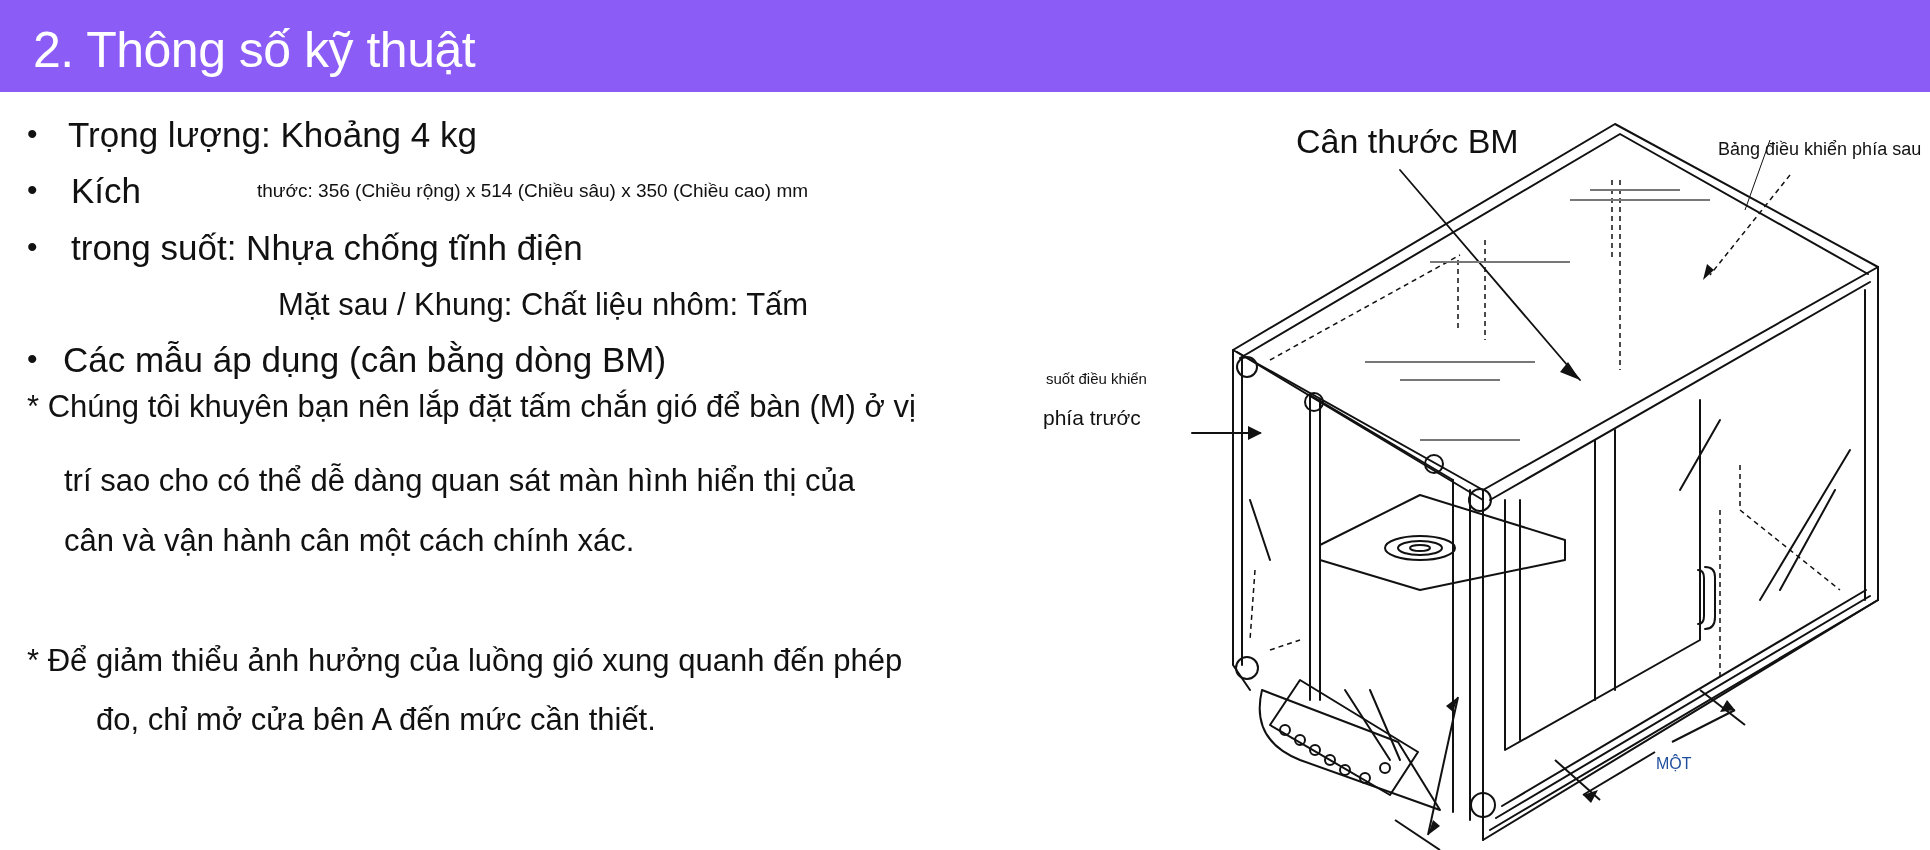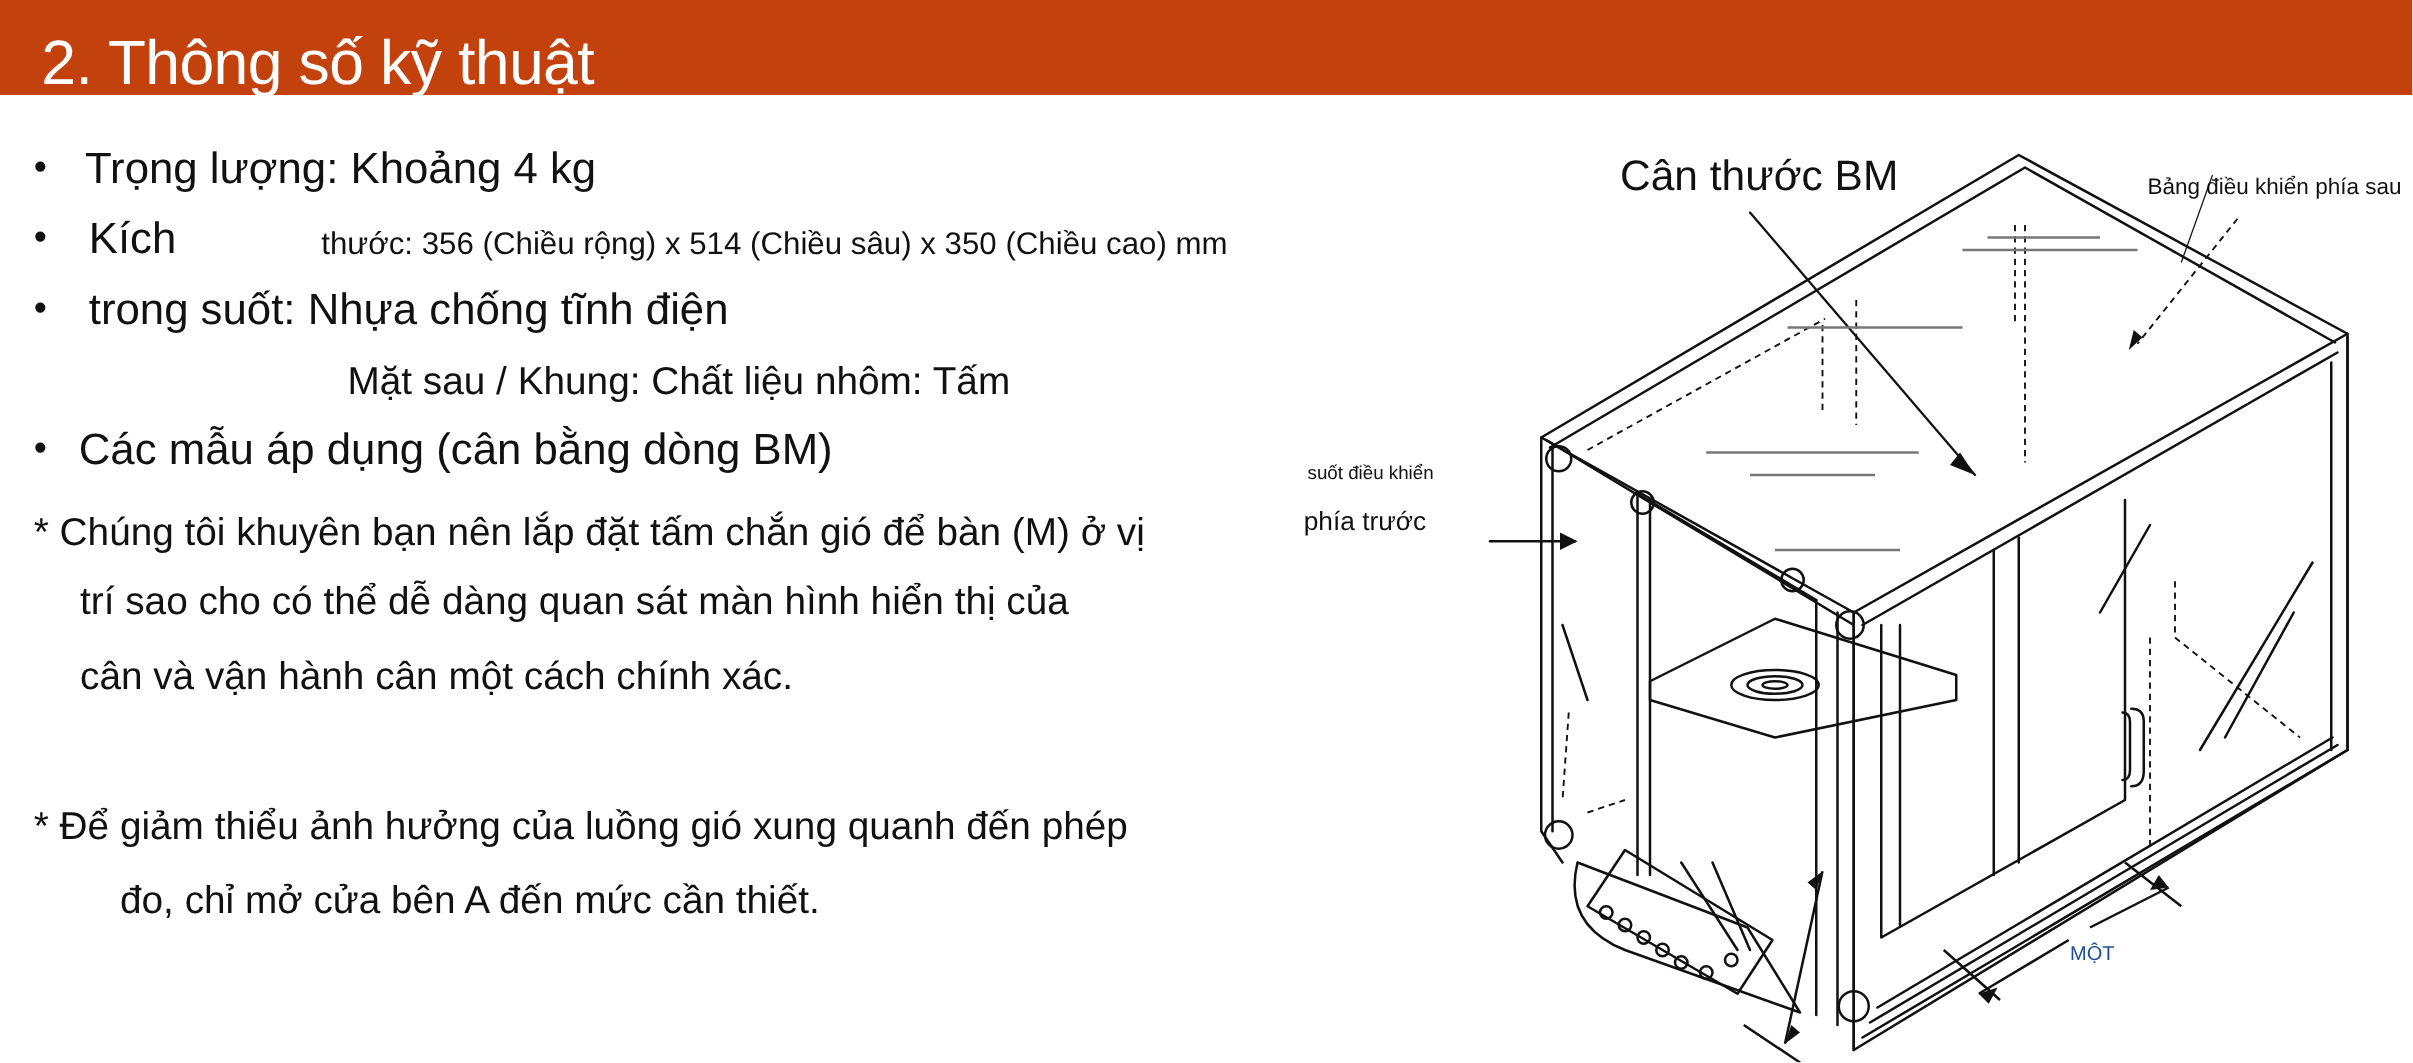--- a/index.html
+++ b/index.html
@@ -1,23 +1,23 @@
 <!DOCTYPE html>
 <html><head>
 <meta charset="utf-8">
 <style>
   html, body { margin:0; padding:0; }
   body { width:1930px; height:850px; position:relative; overflow:hidden; background:#ffffff; font-family:"Liberation Sans", "DejaVu Sans", sans-serif; color:#111; }
-  .header { position:absolute; left:0; top:0; width:1930px; height:76px; background:#c2410c; }
+  .header { position:absolute; left:0; top:0; width:1930px; height:92px; background:#8b5cf6; }
   .header-title { position:absolute; left:33px; top:20px; font-size:50px; color:#fff; line-height:60px; letter-spacing:-0.5px; }
   .txt { position:absolute; white-space:nowrap; line-height:1.2; }
   .bullet { position:absolute; font-size:30px; }
   .big { font-size:35px; }
   .mid { font-size:31px; }
-  .small { font-size:25px; }
+  .small { font-size:19px; }
   .lbl { position:absolute; white-space:nowrap; }
   .drawing { position:absolute; left:1180px; top:110px; width:700px; height:740px; }
 </style>
 </head>
 <body>
 
 <div class="header">
   <div class="header-title">2. Thông số kỹ thuật</div>
 </div>
 
@@ -29,21 +29,21 @@
 <div class="txt small" style="left:257px;top:180px;">thước: 356 (Chiều rộng) x 514 (Chiều sâu) x 350 (Chiều cao) mm</div>
 
 <span class="bullet" style="left:27px;top:230px;">•</span>
 <div class="txt big" style="left:71px;top:227px;">trong suốt: Nhựa chống tĩnh điện</div>
 
 <div class="txt mid" style="left:278px;top:286px;">Mặt sau / Khung: Chất liệu nhôm: Tấm</div>
 
 <span class="bullet" style="left:27px;top:342px;">•</span>
 <div class="txt big" style="left:63px;top:339px;">Các mẫu áp dụng (cân bằng dòng BM)</div>
 
-<div class="txt mid" style="left:27px;top:407px;">* Chúng tôi khuyên bạn nên lắp đặt tấm chắn gió để bàn (M) ở vị</div>
+<div class="txt mid" style="left:27px;top:388px;">* Chúng tôi khuyên bạn nên lắp đặt tấm chắn gió để bàn (M) ở vị</div>
 <div class="txt mid" style="left:64px;top:462px;">trí sao cho có thể dễ dàng quan sát màn hình hiển thị của</div>
 <div class="txt mid" style="left:64px;top:522px;">cân và vận hành cân một cách chính xác.</div>
 
 <div class="txt mid" style="left:27px;top:642px;">* Để giảm thiểu ảnh hưởng của luồng gió xung quanh đến phép</div>
 <div class="txt mid" style="left:64px;top:701px;margin-left:32px;">đo, chỉ mở cửa bên A đến mức cần thiết.</div>
 
 <div class="lbl" style="left:1296px;top:122px;font-size:34px;">Cân thước BM</div>
 <div class="lbl" style="left:1718px;top:139px;font-size:18px;">Bảng điều khiển phía sau</div>
 <div class="lbl" style="left:1046px;top:370px;font-size:15px;">suốt điều khiển</div>
 <div class="lbl" style="left:1043px;top:406px;font-size:21px;">phía trước</div>

